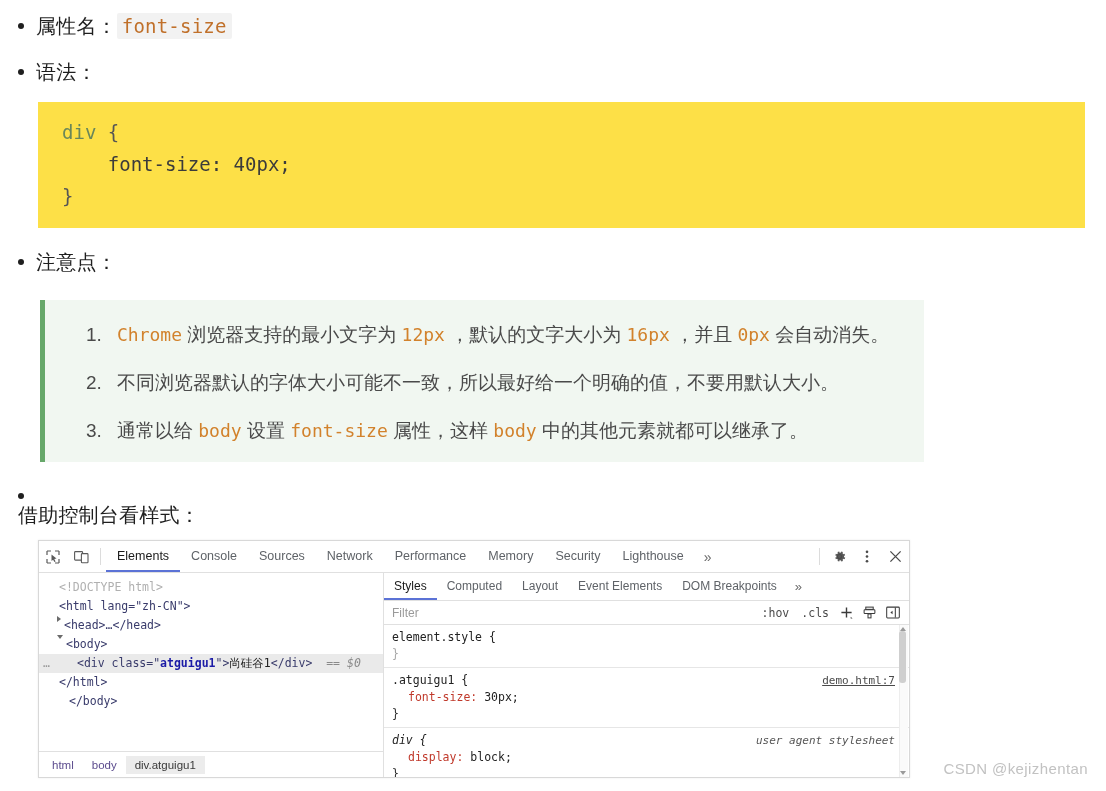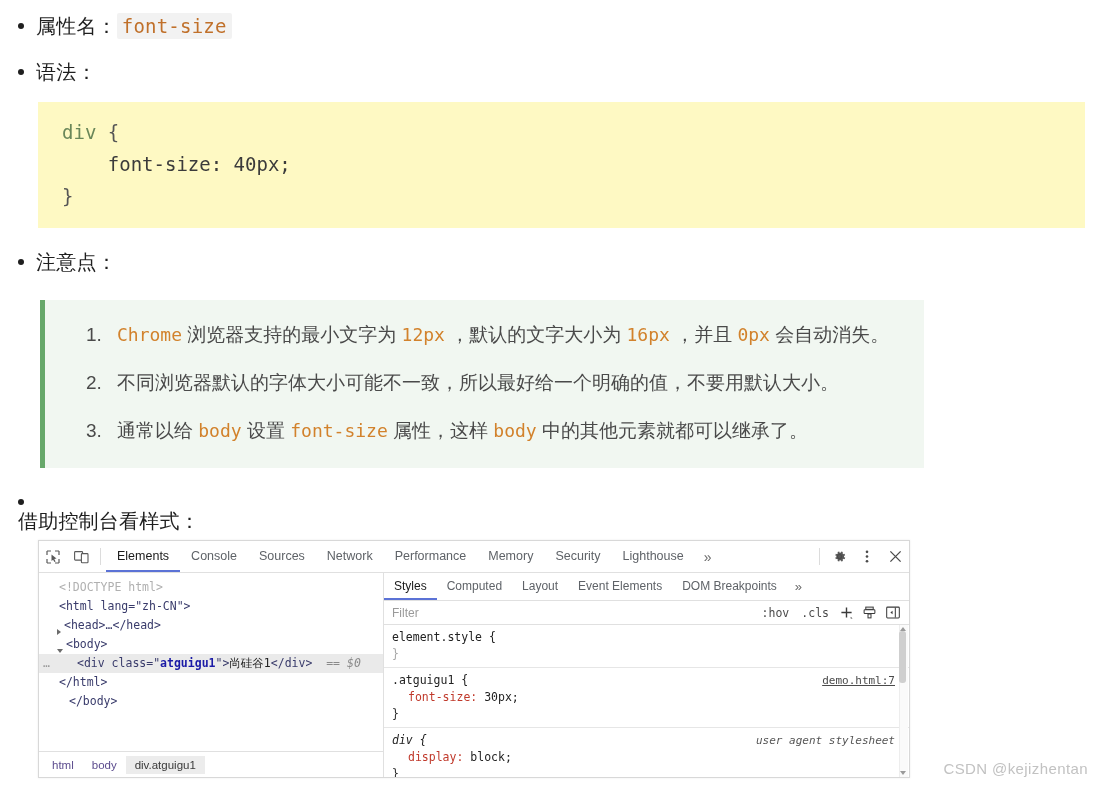--- a/index.html
+++ b/index.html
@@ -47,39 +47,39 @@
     background: #f2f2f2;
     font-size: 19px;
     padding: 2px 5px;
     border-radius: 2px;
   }
 
   
   .codeblock {
     margin: 14px 0 0 38px;
     width: 1047px;
-    background: #fef9c3;
+    background: #fde047;
     padding: 14px 0 16px 24px;
     font-family: "DejaVu Sans Mono", "Liberation Mono", monospace;
     font-size: 19px;
     line-height: 32px;
     color: #3b3b3b;
     white-space: pre;
   }
   .c-sel { color: #6a8759; }
   .c-prop { color: #3b3b3b; }
   .c-punct { color: #555; }
 
   
   .notebox {
     margin: 22px 0 0 40px;
     width: 884px;
     background: #f1f7f1;
     border-left: 5px solid #67a86a;
-    padding: 20px 0 22px 0;
+    padding: 20px 0 16px 0;
   }
   ol.notes {
     margin: 0;
     padding: 0 0 0 62px;
     list-style: decimal;
     color: #4a4a4a;
   }
   ol.notes li {
     font-size: 19px;
     line-height: 30px;
@@ -161,21 +161,21 @@
   }
   .dom-tree {
     flex: 1;
     padding: 5px 0 0 0;
     font-family: "DejaVu Sans Mono", "Liberation Mono", monospace;
     font-size: 11.5px;
     line-height: 19px;
     color: #393b6b;
     overflow: hidden;
   }
-  .dom-line { display: flex; align-items: flex-end; white-space: pre; padding-left: 8px; }
+  .dom-line { display: flex; align-items: flex-start; white-space: pre; padding-left: 8px; }
   .dom-line.doctype { color: #b0b0b0; }
   .dom-line.selected {
     background: #eaeaea;
     position: relative;
   }
   .dom-dots {
     position: absolute;
     left: 4px;
     color: #9a9a9a;
     letter-spacing: 1px;

